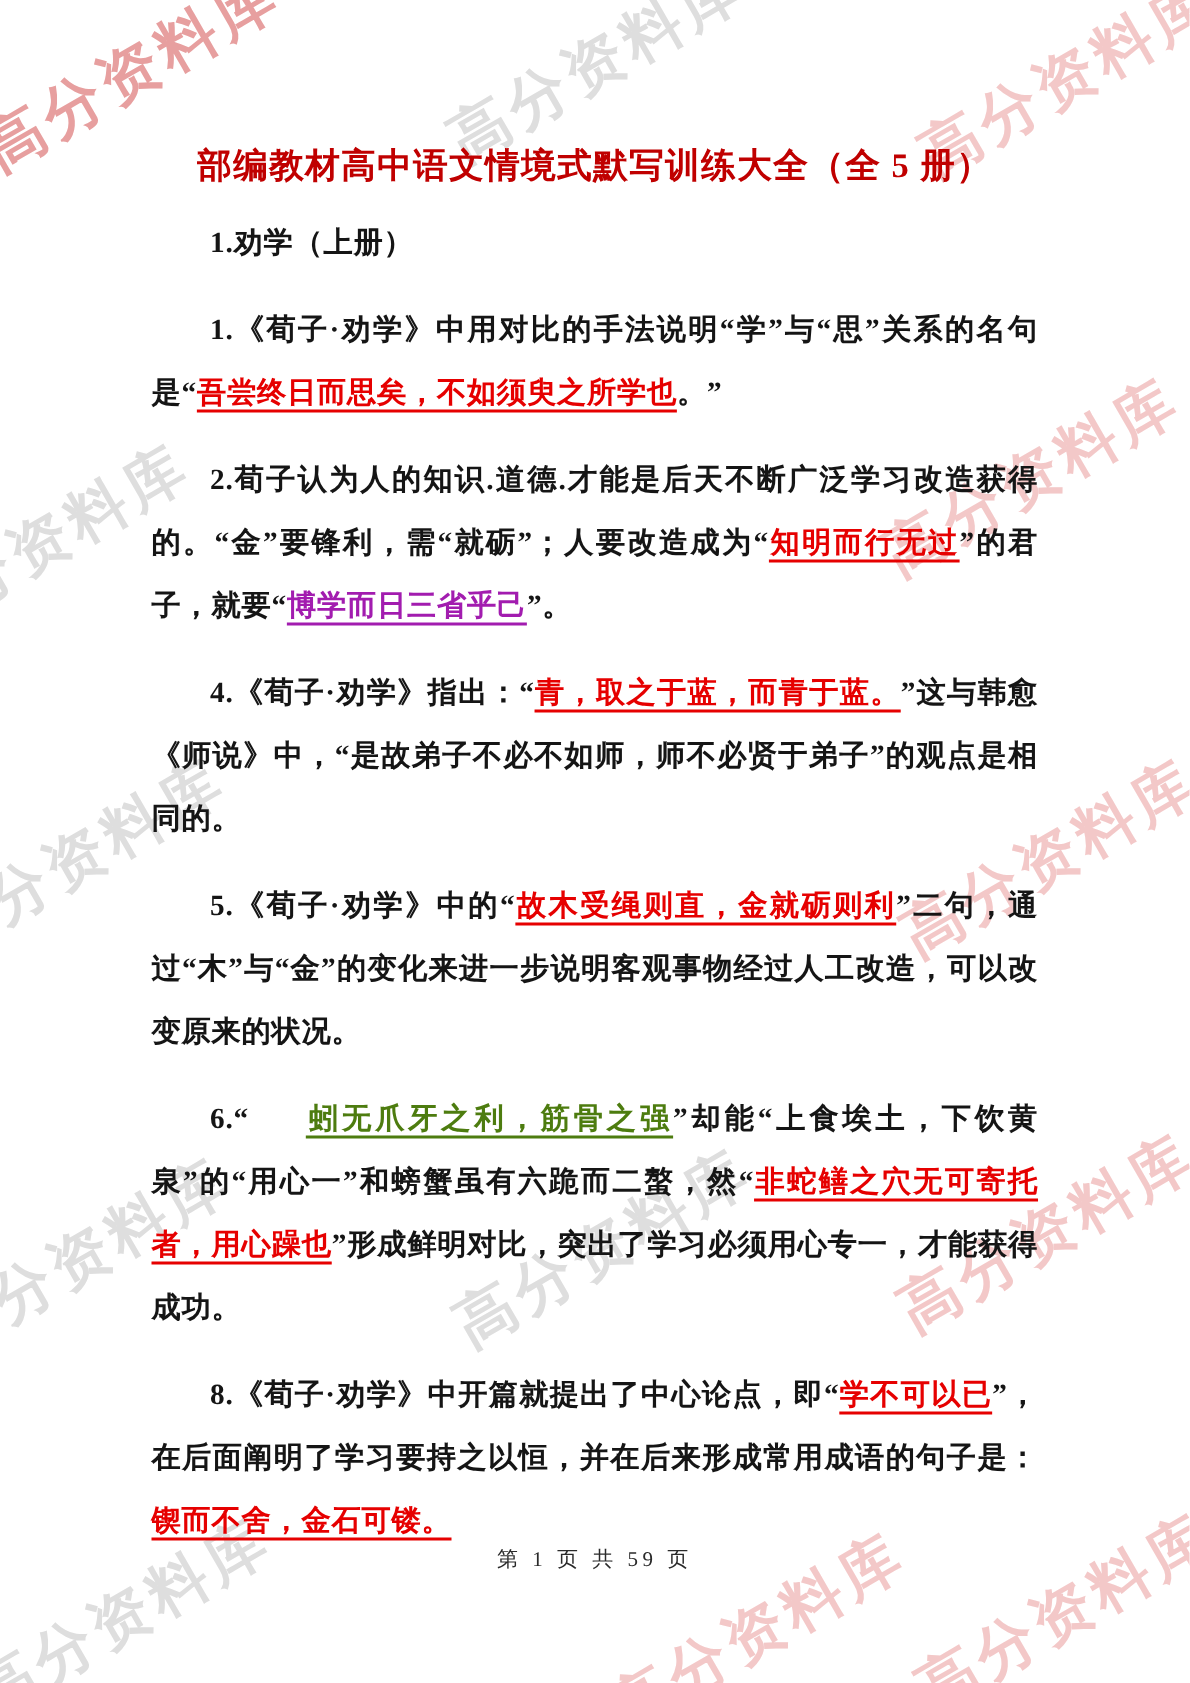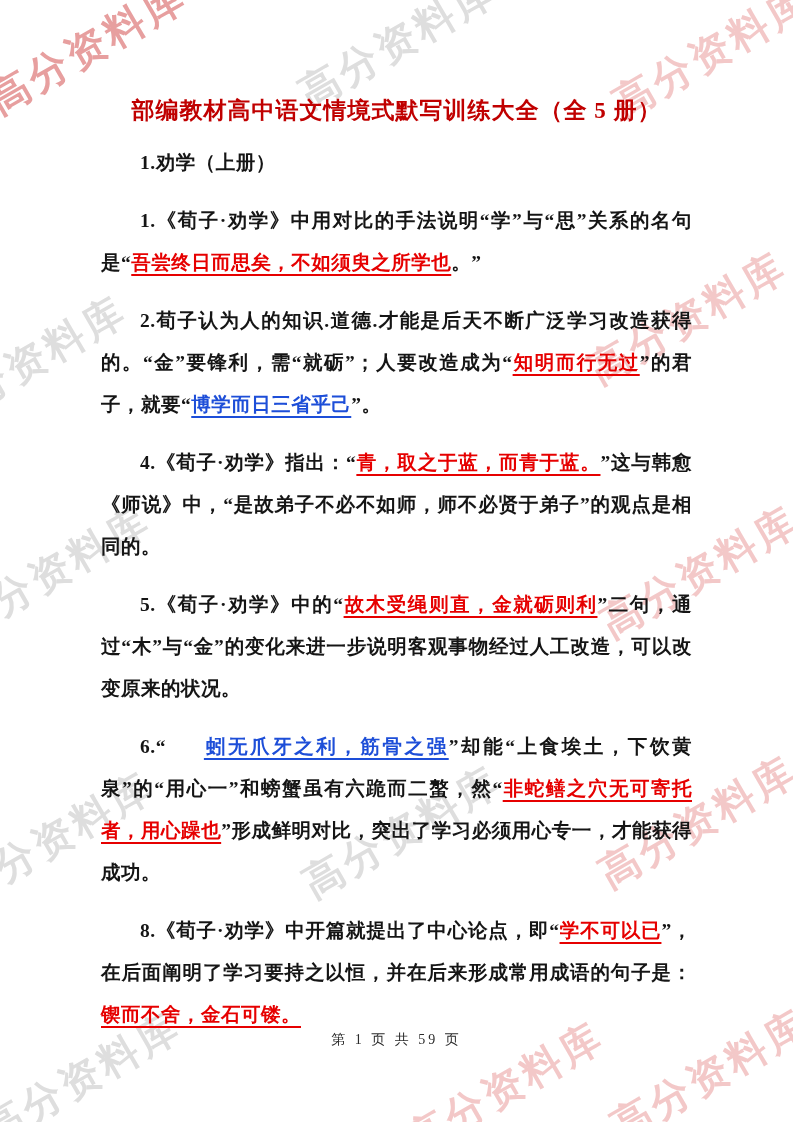--- a/index.html
+++ b/index.html
@@ -90,24 +90,24 @@
       <div class="wm" style="left: 710px; top: 1075px; color: rgb(243, 200, 200);">高分资料库</div>
     </div>
 
   <div class="doc">
     <h1 class="title" style="color: rgb(192, 0, 0);">部编教材高中语文情境式默写训练大全（全 5 册）</h1>
 
     <div class="body-text">
       <p>1.劝学（上册）</p>
       <div id="paragraphs">
           <p><span>1.《荀子·劝学》中用对比的手法说明“学”与“思”关系的名句是“</span><span class="answer" style="color: rgb(230, 0, 0);">吾尝终日而思矣，不如须臾之所学也</span><span>。”</span></p>
-          <p><span>2.荀子认为人的知识.道德.才能是后天不断广泛学习改造获得的。“金”要锋利，需“就砺”；人要改造成为“</span><span class="answer" style="color: rgb(230, 0, 0);">知明而行无过</span><span>”的君子，就要“</span><span class="answer" style="color: #1d4ed8;">博学而日三省乎己</span><span>”。</span></p>
+          <p><span>2.荀子认为人的知识.道德.才能是后天不断广泛学习改造获得的。“金”要锋利，需“就砺”；人要改造成为“</span><span class="answer" style="color: rgb(230, 0, 0);">知明而行无过</span><span>”的君子，就要“</span><span class="answer" style="color: #a21caf;">博学而日三省乎己</span><span>”。</span></p>
           <p><span>4.《荀子·劝学》指出：“</span><span class="answer" style="color: rgb(230, 0, 0);">青，取之于蓝，而青于蓝。</span><span>”这与韩愈《师说》中，“是故弟子不必不如师，师不必贤于弟子”的观点是相同的。</span></p>
           <p><span>5.《荀子·劝学》中的“</span><span class="answer" style="color: rgb(230, 0, 0);">故木受绳则直，金就砺则利</span><span>”二句，通过“木”与“金”的变化来进一步说明客观事物经过人工改造，可以改变原来的状况。</span></p>
-          <p><span>6.“</span><span class="answer" style="color: #1d4ed8; padding-left: 38px;">蚓无爪牙之利，筋骨之强</span><span>”却能“上食埃土，下饮黄泉”的“用心一”和螃蟹虽有六跪而二螯，然“</span><span class="answer" style="color: rgb(230, 0, 0);">非蛇鳝之穴无可寄托者，用心躁也</span><span>”形成鲜明对比，突出了学习必须用心专一，才能获得成功。</span></p>
+          <p><span>6.“</span><span class="answer" style="color: #4d7c0f; padding-left: 38px;">蚓无爪牙之利，筋骨之强</span><span>”却能“上食埃土，下饮黄泉”的“用心一”和螃蟹虽有六跪而二螯，然“</span><span class="answer" style="color: rgb(230, 0, 0);">非蛇鳝之穴无可寄托者，用心躁也</span><span>”形成鲜明对比，突出了学习必须用心专一，才能获得成功。</span></p>
           <p><span>8.《荀子·劝学》中开篇就提出了中心论点，即“</span><span class="answer" style="color: rgb(230, 0, 0);">学不可以已</span><span>”，在后面阐明了学习要持之以恒，并在后来形成常用成语的句子是：</span><span class="answer" style="color: rgb(230, 0, 0);">锲而不舍，金石可镂。</span></p>
         </div>
     </div>
   </div>
 
   <div class="footer">第 1 页 共 59 页</div>
 
 </div>
 
 </body></html>

